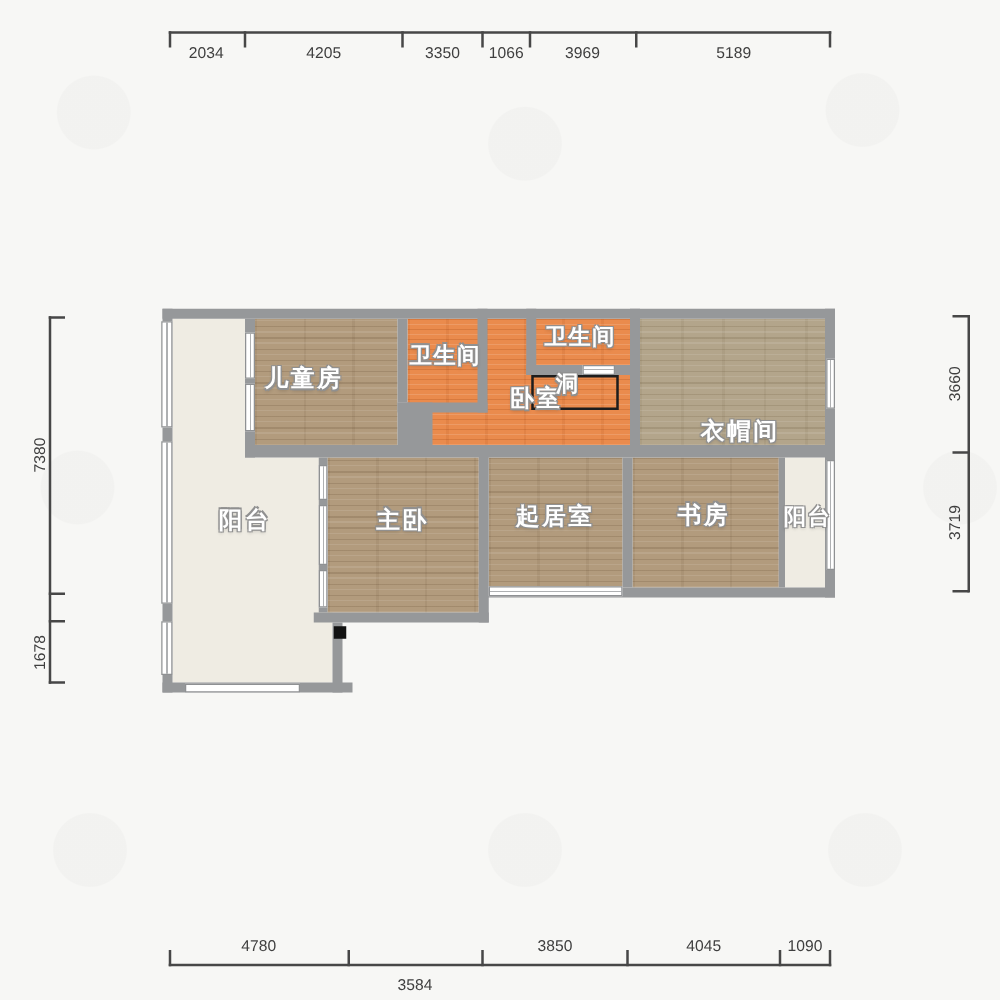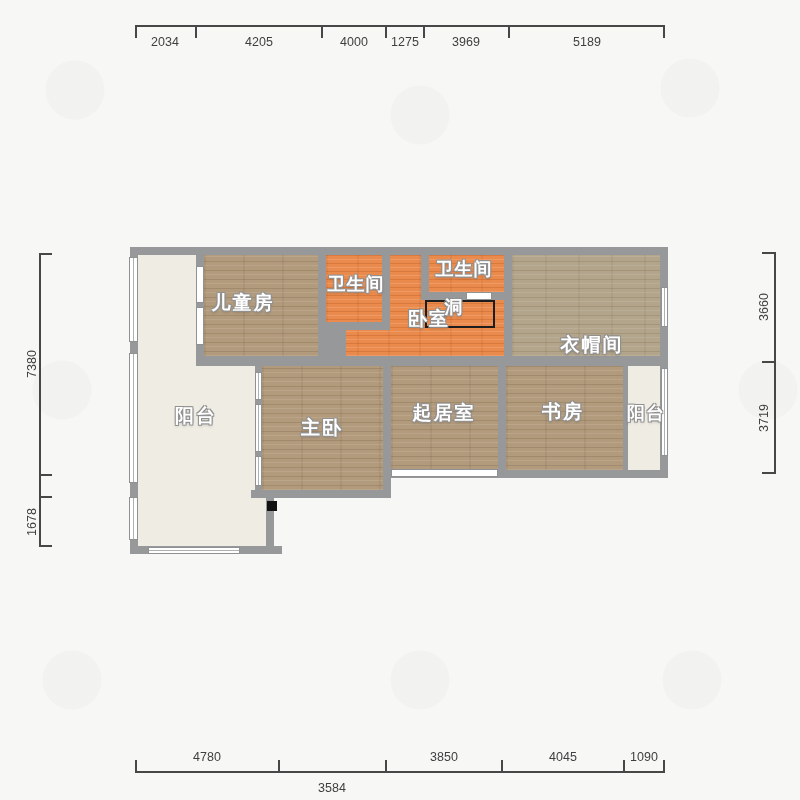--- a/index.html
+++ b/index.html
@@ -132,37 +132,37 @@
   <div class="abs hole-rect" style="left:425px;top:300px;width:70px;height:28px;"></div>
   <div class="abs black-square" style="left:267px;top:501px;width:10px;height:10px;"></div>
 
   <div class="abs room-label" style="left:243px;top:303px;">儿童房</div>
   <div class="abs room-label small" style="left:356px;top:284px;">卫生间</div>
   <div class="abs room-label small" style="left:464px;top:269px;">卫生间</div>
   <div class="abs room-label" style="left:429px;top:319px;">卧室</div>
   <div class="abs room-label small" style="left:454px;top:307px;">洞</div>
   <div class="abs room-label" style="left:592px;top:301px;margin-top:44px;">衣帽间</div>
   <div class="abs room-label" style="left:196px;top:416px;">阳台</div>
-  <div class="abs room-label" style="left:322px;top:428px;">主卧</div>
+  <div class="abs room-label" style="left:322px;top:416px;">主卧</div>
   <div class="abs room-label" style="left:444px;top:413px;">起居室</div>
   <div class="abs room-label" style="left:563px;top:412px;">书房</div>
   <div class="abs room-label small" style="left:646px;top:413px;">阳台</div>
 
   <div class="abs dim-line" style="left:135px;top:25px;width:530px;height:2px;"></div>
   <div class="abs dim-tick" style="left:135px;top:25px;width:2px;height:13px;"></div>
   <div class="abs dim-tick" style="left:195px;top:25px;width:2px;height:13px;"></div>
   <div class="abs dim-tick" style="left:321px;top:25px;width:2px;height:13px;"></div>
   <div class="abs dim-tick" style="left:385px;top:25px;width:2px;height:13px;"></div>
   <div class="abs dim-tick" style="left:423px;top:25px;width:2px;height:13px;"></div>
   <div class="abs dim-tick" style="left:508px;top:25px;width:2px;height:13px;"></div>
   <div class="abs dim-tick" style="left:663px;top:25px;width:2px;height:13px;"></div>
   <div class="abs dim-label" style="left:165px;top:42px;">2034</div>
   <div class="abs dim-label" style="left:259px;top:42px;">4205</div>
-  <div class="abs dim-label" style="left:354px;top:42px;">4000</div>
-  <div class="abs dim-label" style="left:405px;top:42px;">1275</div>
+  <div class="abs dim-label" style="left:354px;top:42px;">3350</div>
+  <div class="abs dim-label" style="left:405px;top:42px;">1066</div>
   <div class="abs dim-label" style="left:466px;top:42px;">3969</div>
   <div class="abs dim-label" style="left:587px;top:42px;">5189</div>
 
   <div class="abs dim-line" style="left:135px;top:771px;width:530px;height:2px;"></div>
   <div class="abs dim-tick" style="left:135px;top:760px;width:2px;height:13px;"></div>
   <div class="abs dim-tick" style="left:278px;top:760px;width:2px;height:13px;"></div>
   <div class="abs dim-tick" style="left:385px;top:760px;width:2px;height:13px;"></div>
   <div class="abs dim-tick" style="left:501px;top:760px;width:2px;height:13px;"></div>
   <div class="abs dim-tick" style="left:623px;top:760px;width:2px;height:13px;"></div>
   <div class="abs dim-tick" style="left:663px;top:760px;width:2px;height:13px;"></div>

